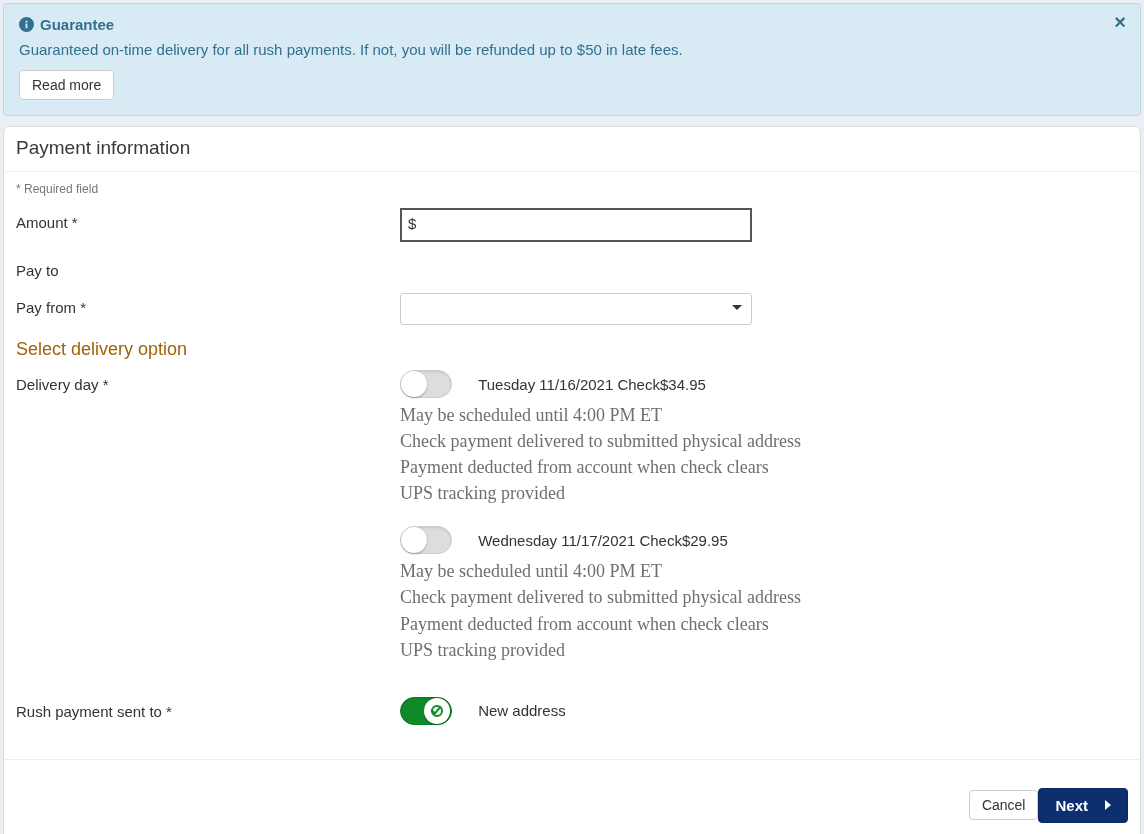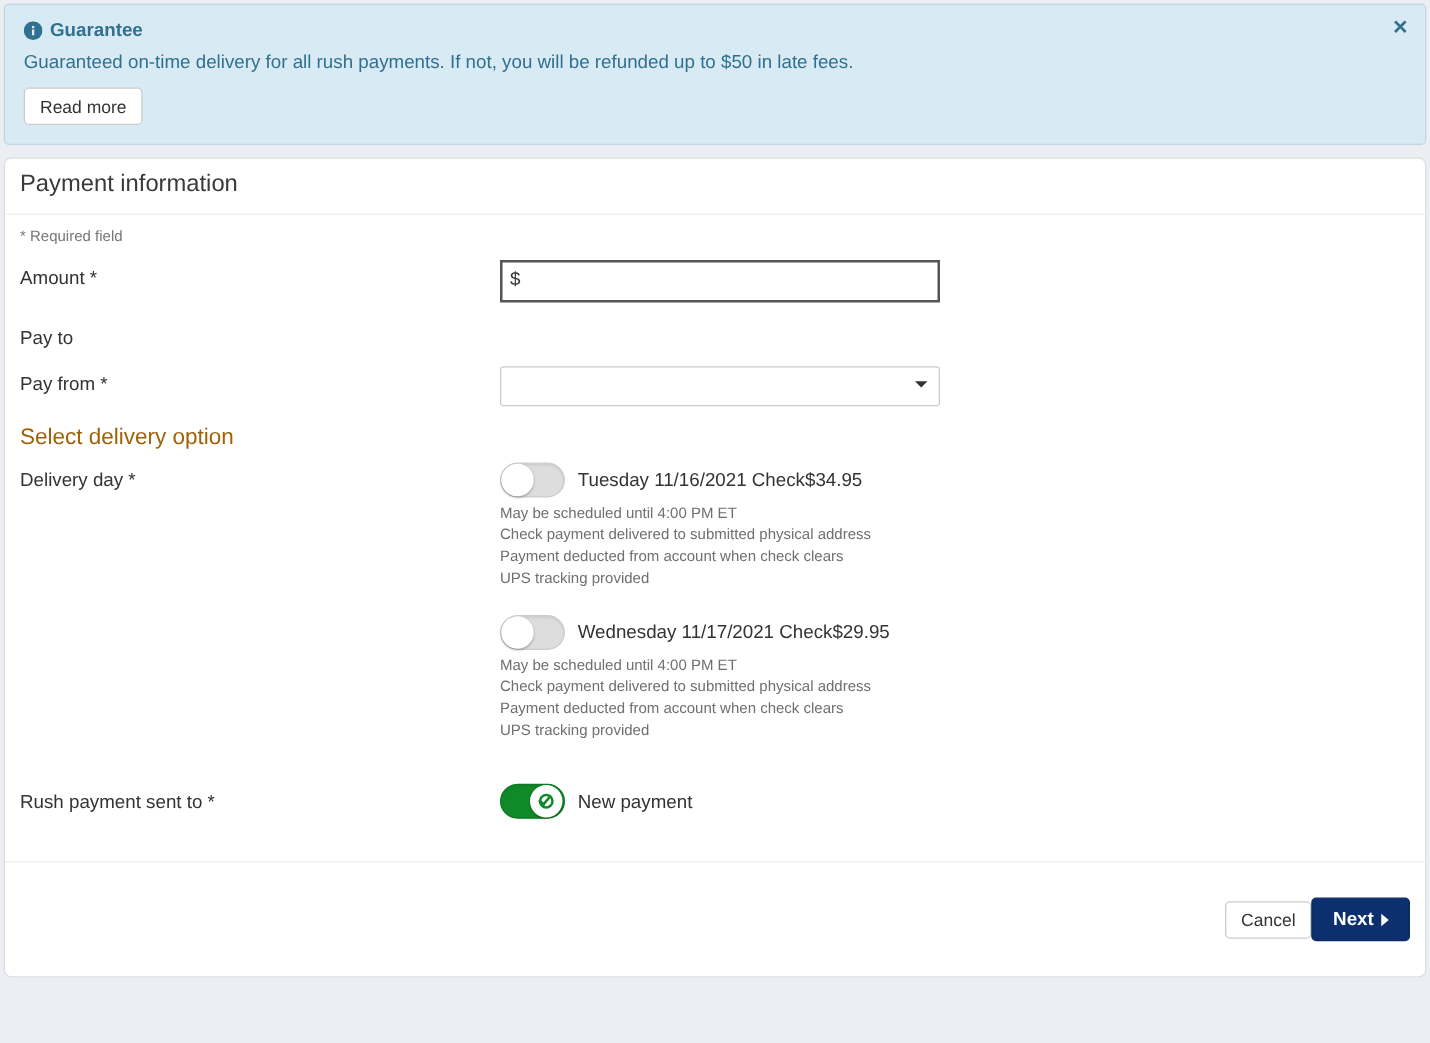--- a/index.html
+++ b/index.html
@@ -177,50 +177,51 @@
     content: "";
     position: absolute;
     left: 9px; top: 6px;
     width: 4px; height: 8px;
     border-right: 2px solid #108a28;
     border-bottom: 2px solid #108a28;
     transform: rotate(40deg);
   }
   .delivery-label {
     display: inline-block;
-    margin-left: 6px;
+    margin-left: 22px;
     color: #333;
     font-size: 15px;
     vertical-align: middle;
   }
   .delivery-desc {
     color: #6f6f6f;
-    font-size: 12px;
+    font-size: 18px;
     line-height: 1.45;
     margin-top: 4px;
+    font-family: Liberation Serif, serif;
   }
   .panel-footer {
     border-top: 1px solid #eee;
     padding: 28px 12px;
     display: flex;
     justify-content: flex-end;
     align-items: center;
   }
   .btn-primary {
     background: #0d2f6f;
     color: #fff;
     border: 1px solid #0b295f;
     padding: 8px 16px;
     border-radius: 4px;
     font-size: 15px;
     font-weight: 600;
     cursor: pointer;
     display: inline-flex;
     align-items: center;
-    gap: 4px;
+    gap: 15px;
   }
   .info-icon {
     display:inline-flex;
     width:15px;height:15px;
   }
   .chevron-right {
     display: inline-block;
     width: 0; height: 0;
     border-top: 5px solid transparent;
     border-bottom: 5px solid transparent;
@@ -302,21 +303,21 @@
             <div>UPS tracking provided</div>
           </div>
         </div>
       </div>
     </div>
 
     <div class="form-row">
       <div class="label-col">Rush payment sent to *</div>
       <div class="field-col">
         <span class="toggle on"><span class="knob"></span></span>
-        <span class="delivery-label">New payment</span>
+        <span class="delivery-label">New address</span>
       </div>
     </div>
   </div>
 
   <div class="panel-footer">
     <button class="btn-default">Cancel</button>
     <button class="btn-primary">
       <span>Next</span>
       <span class="chevron-right"></span>
     </button>

